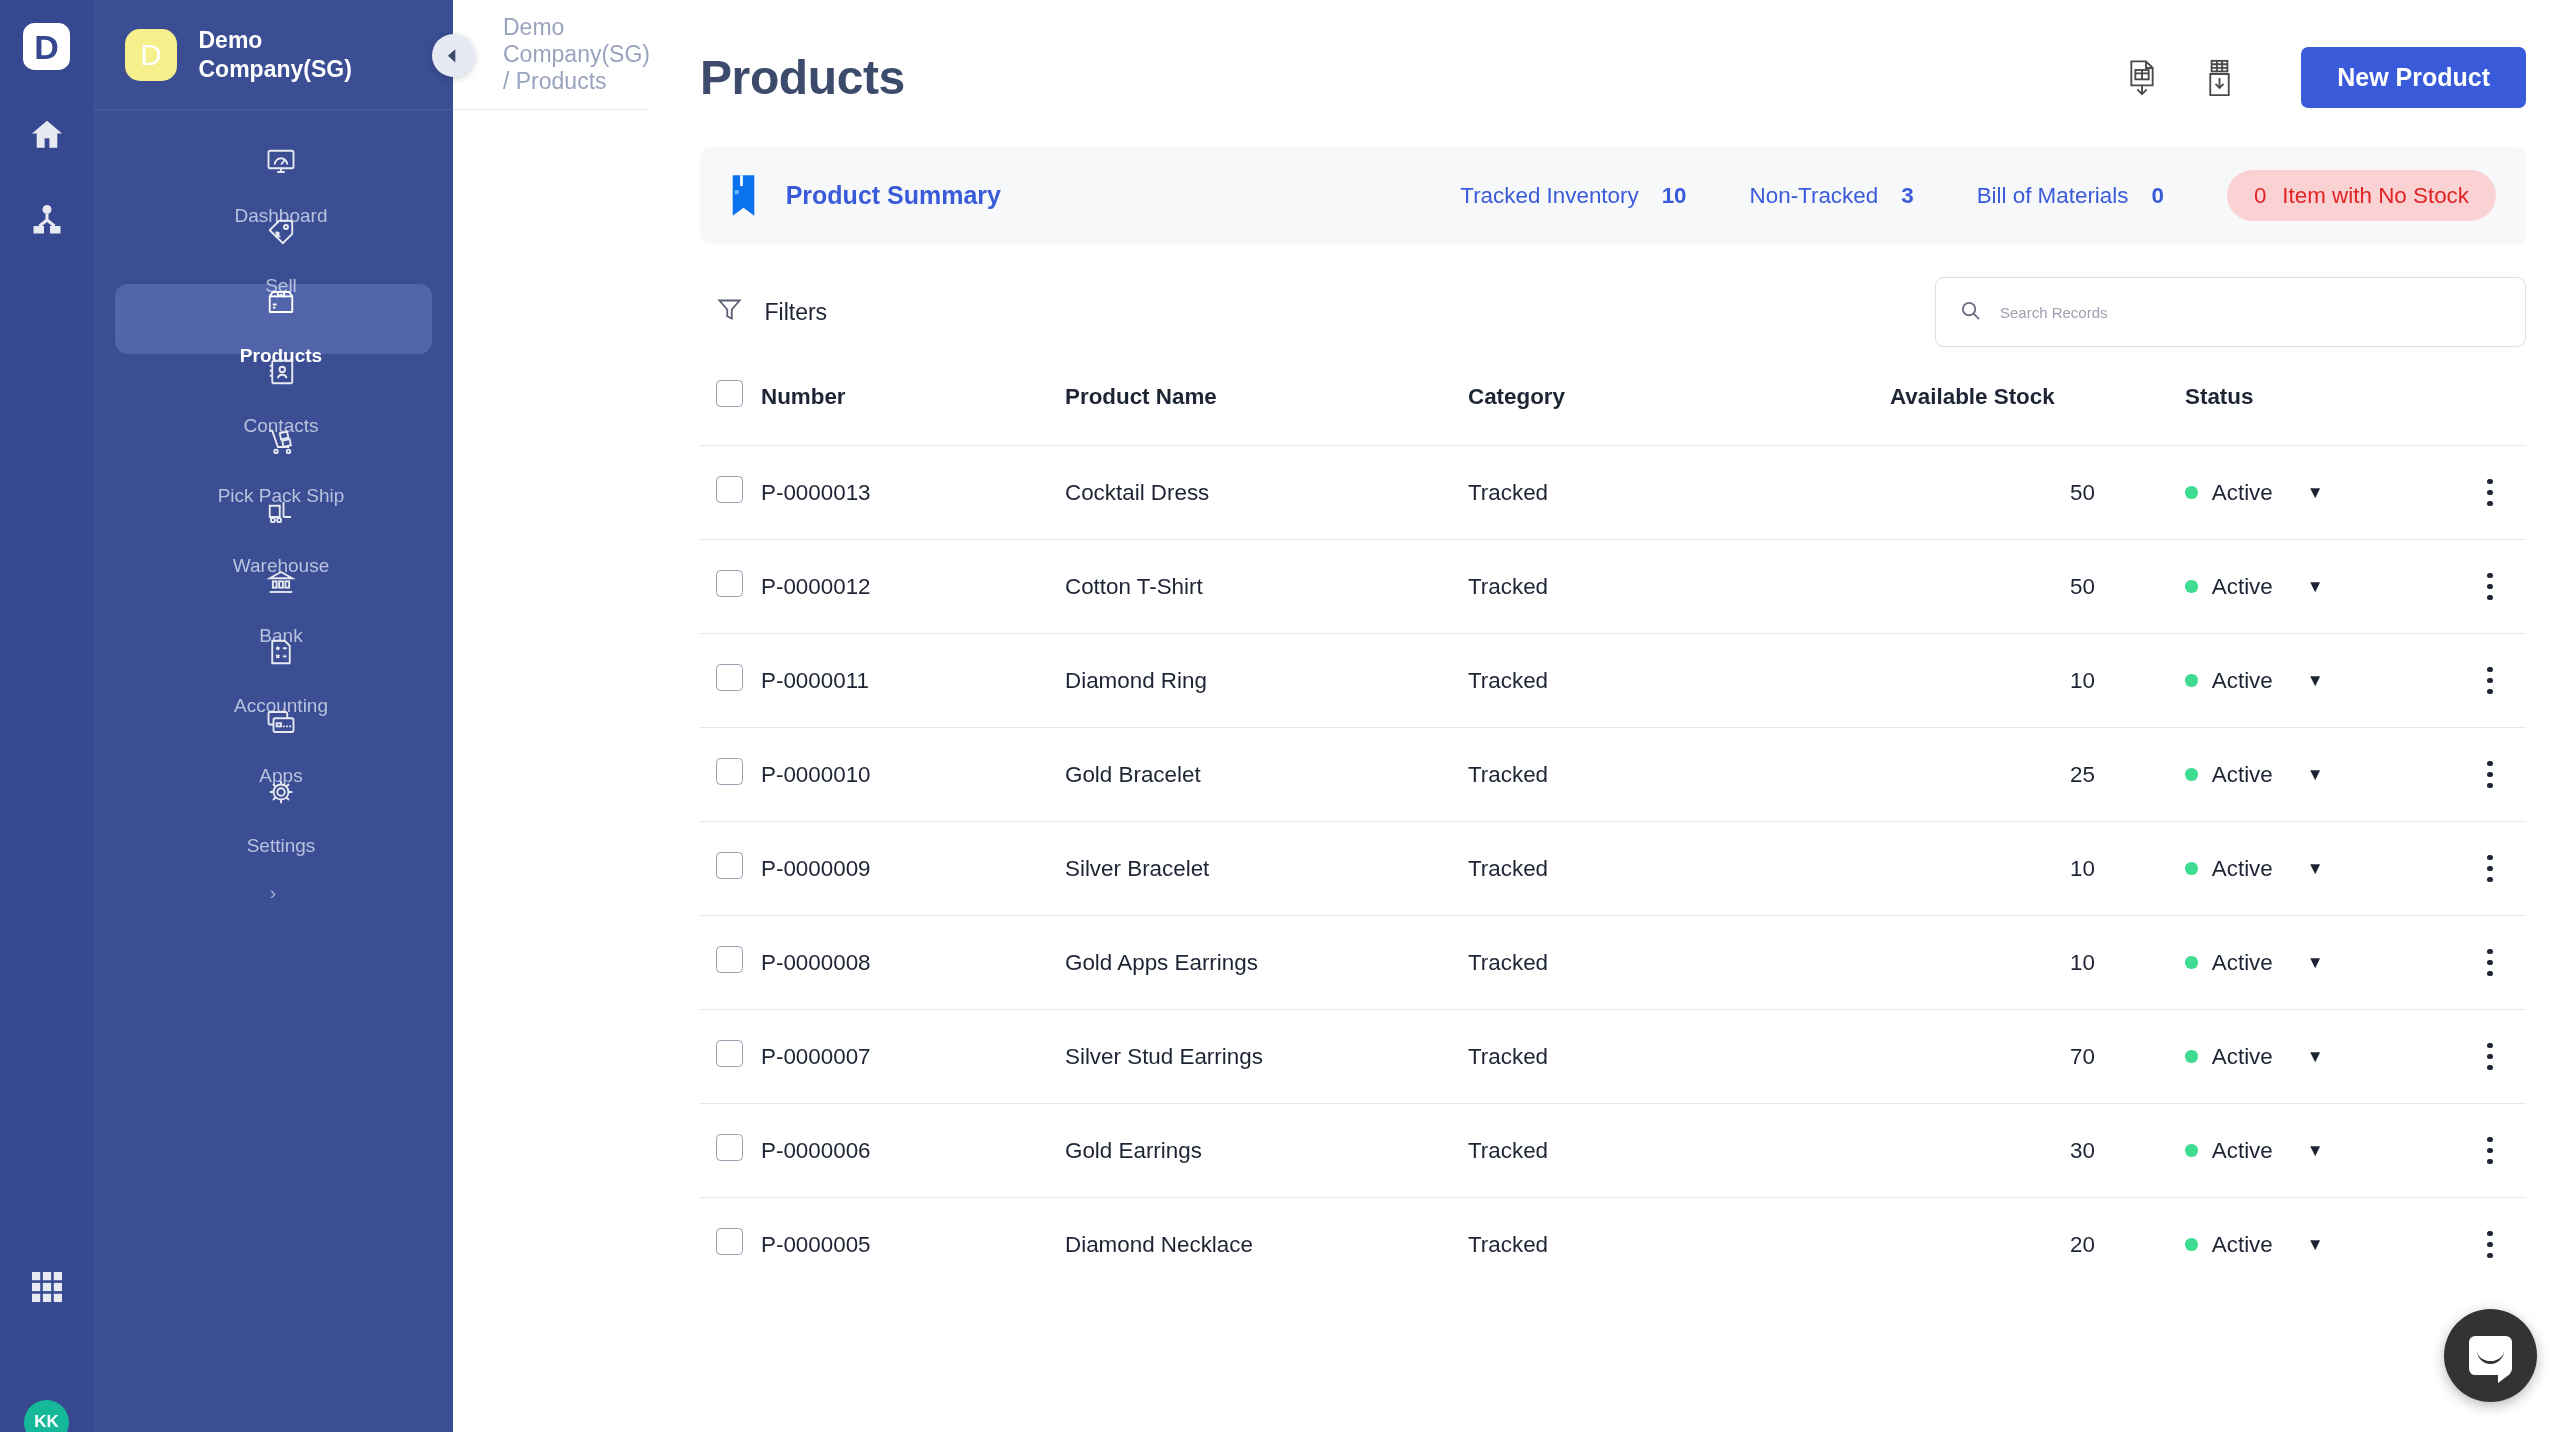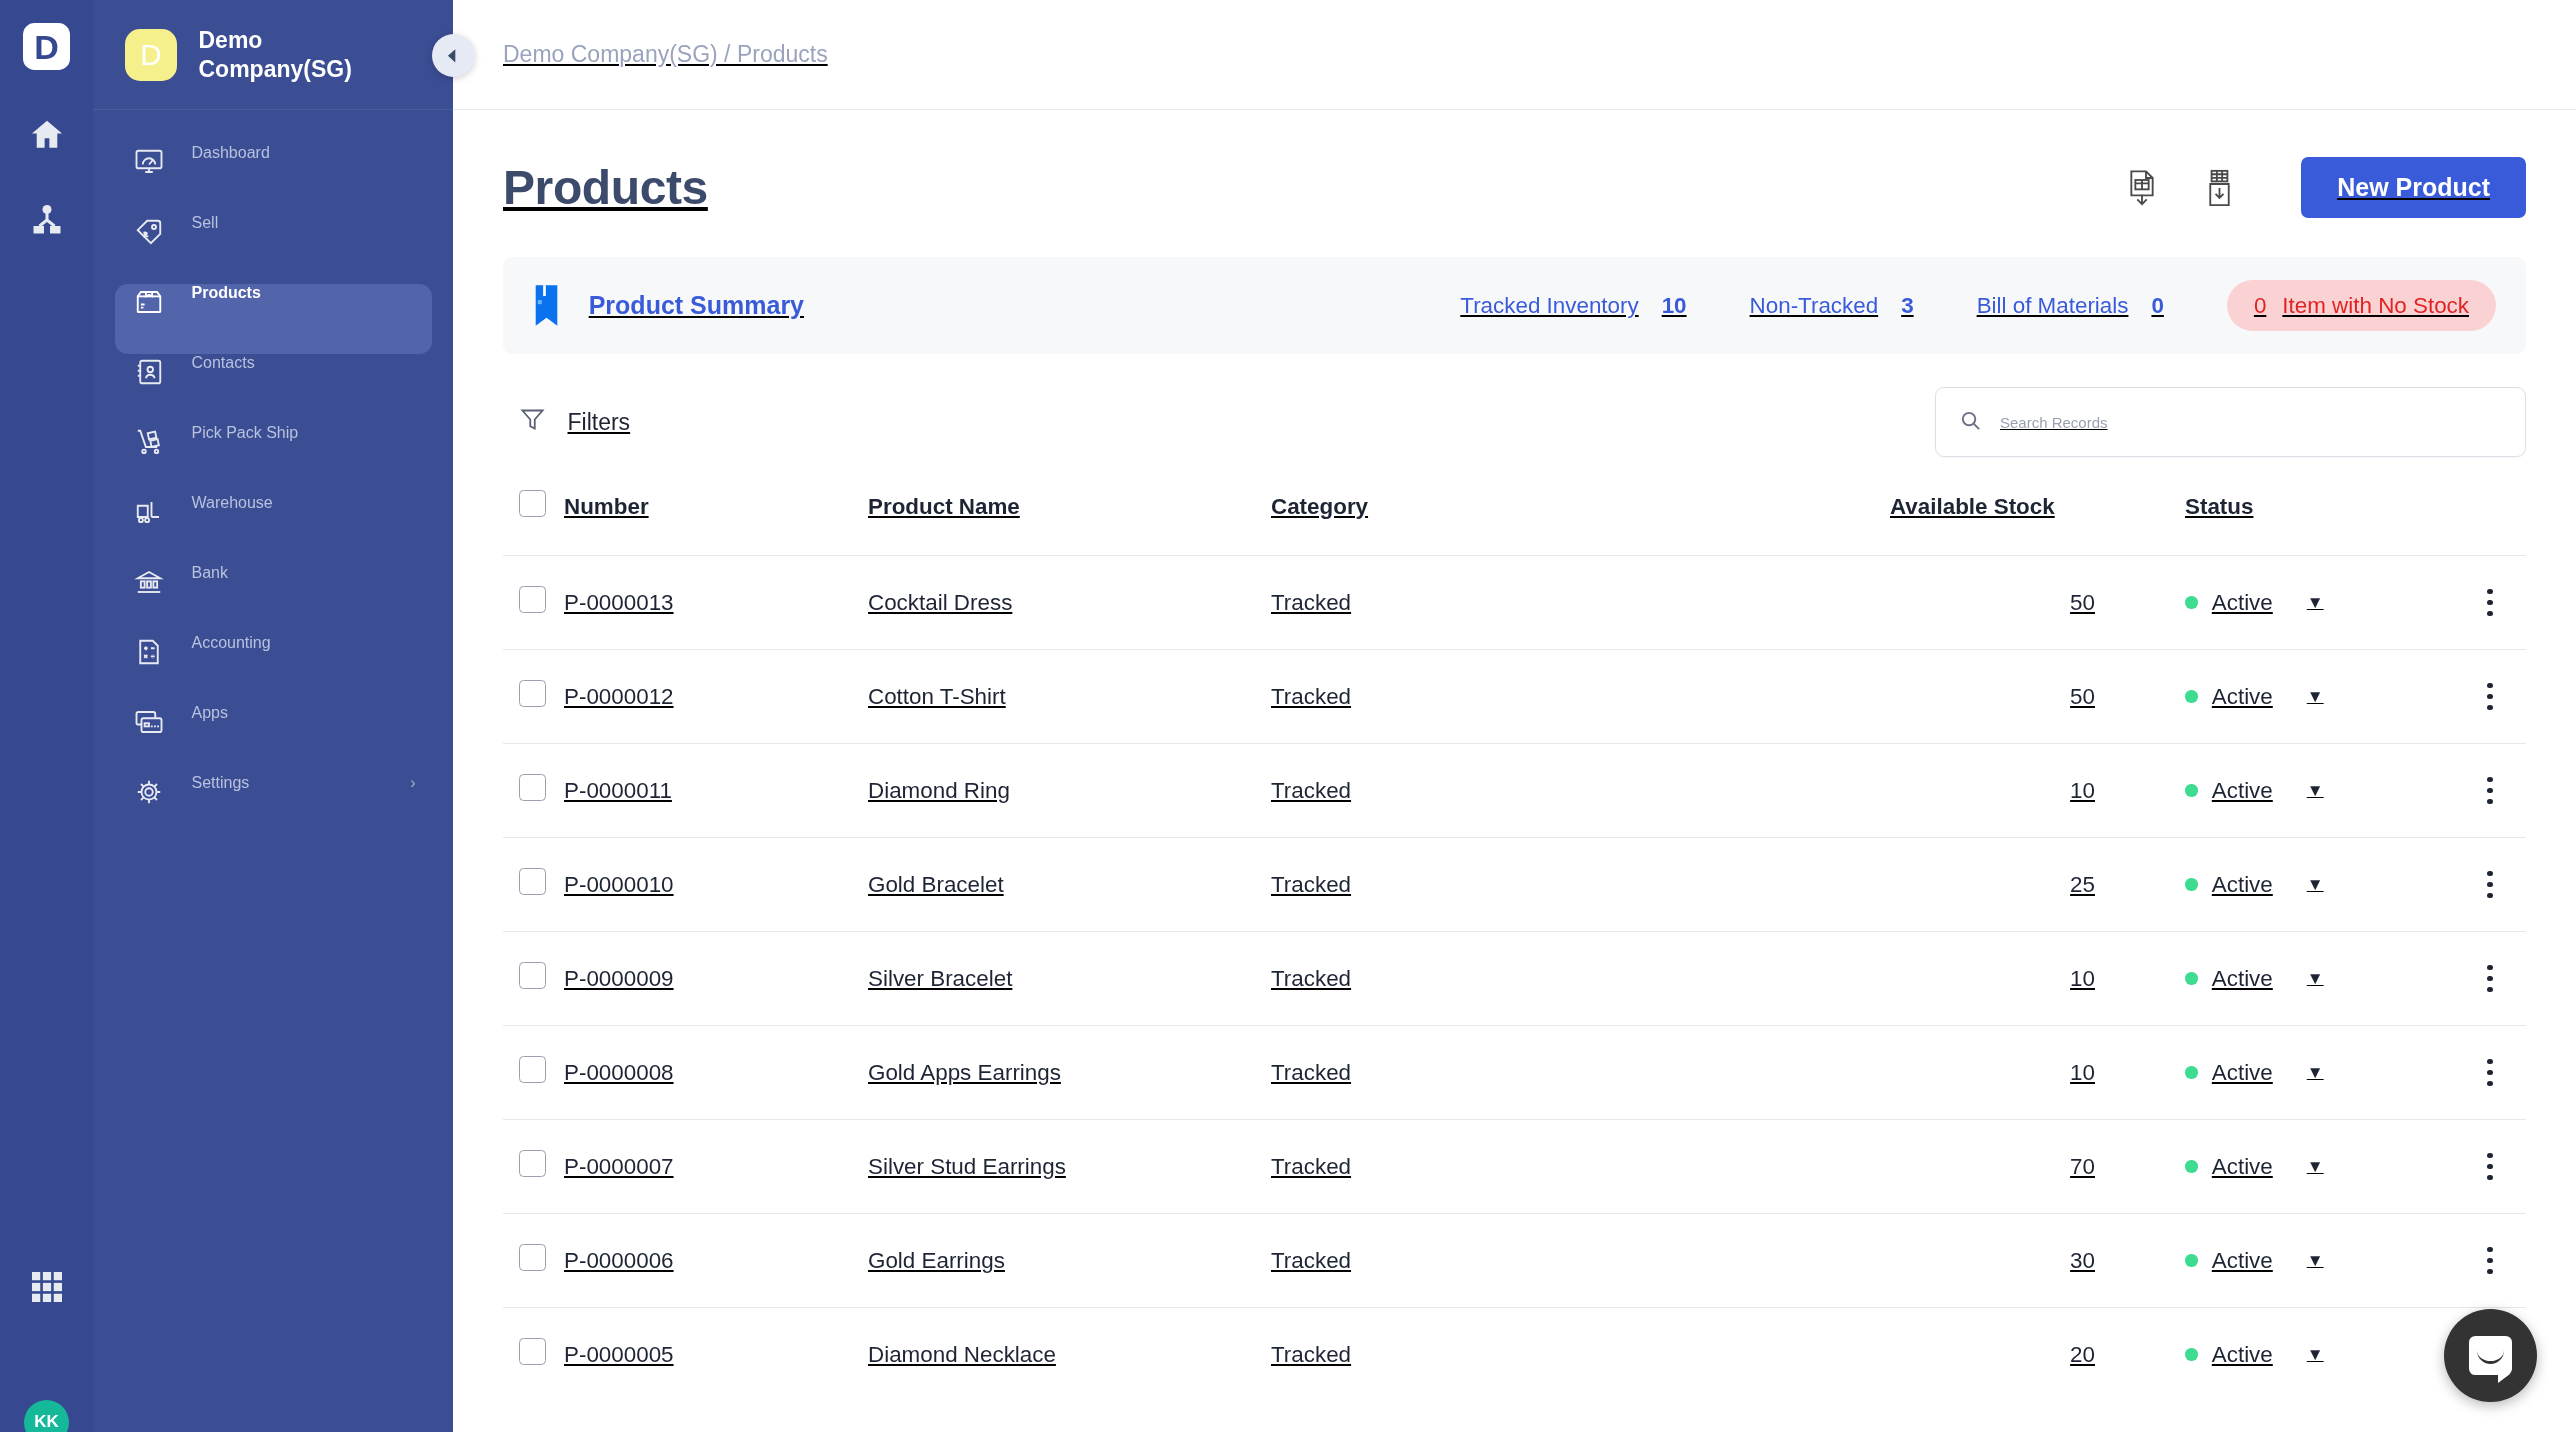--- a/index.html
+++ b/index.html
@@ -64,31 +64,31 @@
     position: absolute; right: -21.5px; top: 34px;
     width: 43px; height: 43px; border-radius: 50%;
     background: #e6eaf5;
     display: flex; align-items: center; justify-content: center;
     box-shadow: 0 1.8px 7.2px rgba(0,0,0,.18);
     z-index: 10;
   }
   .nav { padding-top: 34px; }
   .nav-item {
     height: 70px; margin: 0 21.5px; padding: 0 0 0 16px; border-radius: 12.5px;
-    display: flex; align-items: flex-start; gap: 25px;
-    color: #b8c2de; font-size: 16px;
+    display: flex; align-items: center; gap: 25px;
+    color: #b8c2de; font-size: 19px; flex-direction: column;
   }
   .nav-item.active { background: #5264aa; color: #ffffff; font-weight: bold; }
   .nav-ic { width: 36px; height: 36px; flex: 0 0 36px; display:flex; align-items:center; justify-content:center; }
   .nav-ic svg { display:block; }
   .nav-label { flex: 1; }
   .nav-caret { margin-right: 16px; opacity:.85; }
 
   
-  .main { flex: 1; display: flex; flex-direction: column; min-width: 0; background:#fff; position: relative; text-decoration: underline; }
+  .main { flex: 1; display: flex; flex-direction: row; min-width: 0; background:#fff; position: relative; }
   .breadcrumb-bar {
     height: 110px; flex: 0 0 110px;
     display: flex; align-items: center; padding-left: 50px;
     border-bottom: 0.9px solid #e7eaf3;
     color: #9aa3bd; font-size: 23px;
   }
   .content { flex: 1; padding: 0 50px; min-width: 0; overflow: hidden; }
 
   .page-head { display:flex; align-items:center; margin-top: 47px; }
   .page-title { font-size: 48px; font-weight: bold; color: #3c4a6b; letter-spacing:-0.4px; }

